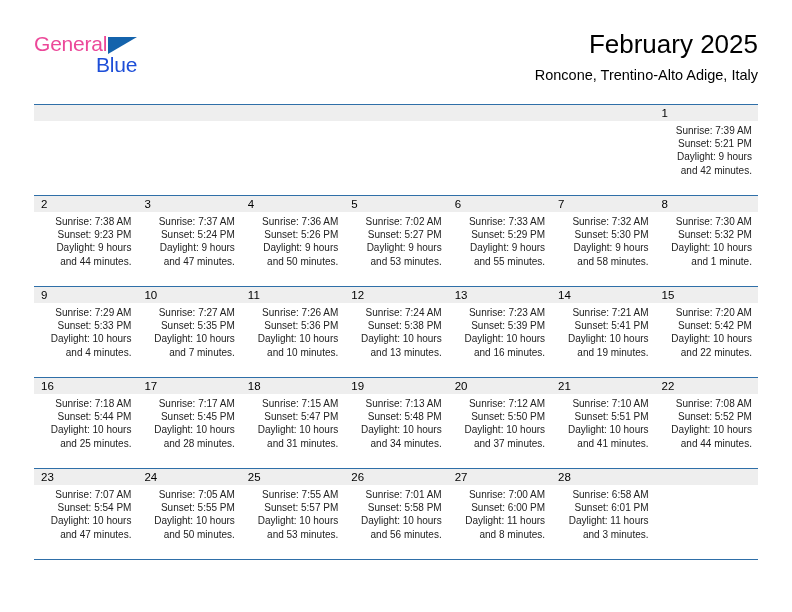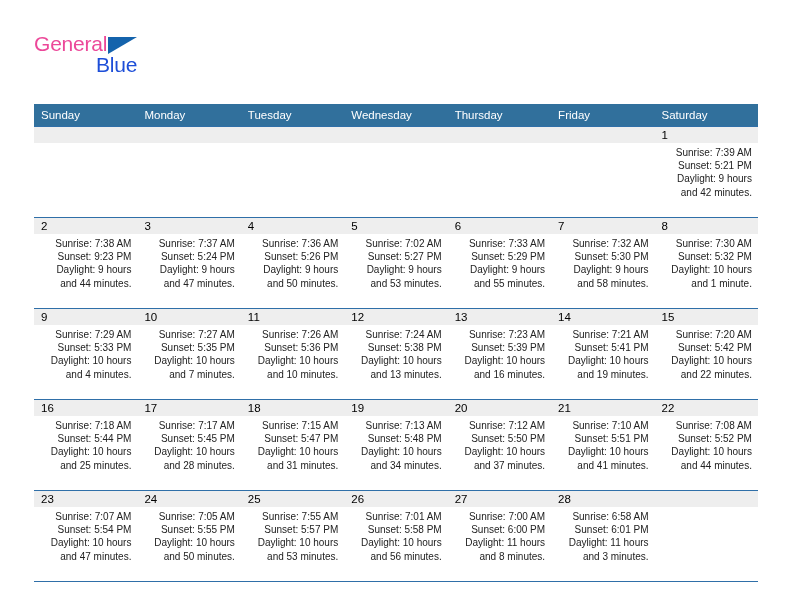--- a/index.html
+++ b/index.html
@@ -150,32 +150,27 @@
 <div class="page">
 
   <div class="header">
 
     <div class="logo">
       <span class="logo-general">General</span>
       <span class="logo-tri"></span>
       <span class="logo-blue">Blue</span>
     </div>
 
+    <div class="title-block">
+      <div class="title">February 2025</div>
+      <div class="subtitle">Roncone, Trentino-Alto Adige, Italy</div>
+    </div>
   </div>
 
   <div class="calendar">
-    <div class="weekhead">
-      <div class="wd">Sunday</div>
-      <div class="wd">Monday</div>
-      <div class="wd">Tuesday</div>
-      <div class="wd">Wednesday</div>
-      <div class="wd">Thursday</div>
-      <div class="wd">Friday</div>
-      <div class="wd">Saturday</div>
-    </div>
 
     <div id="weeks-container">
         <div class="week">
           <div class="cell empty">
             <div class="daynum"></div>
           </div>
           <div class="cell empty">
             <div class="daynum"></div>
           </div>
           <div class="cell empty">

